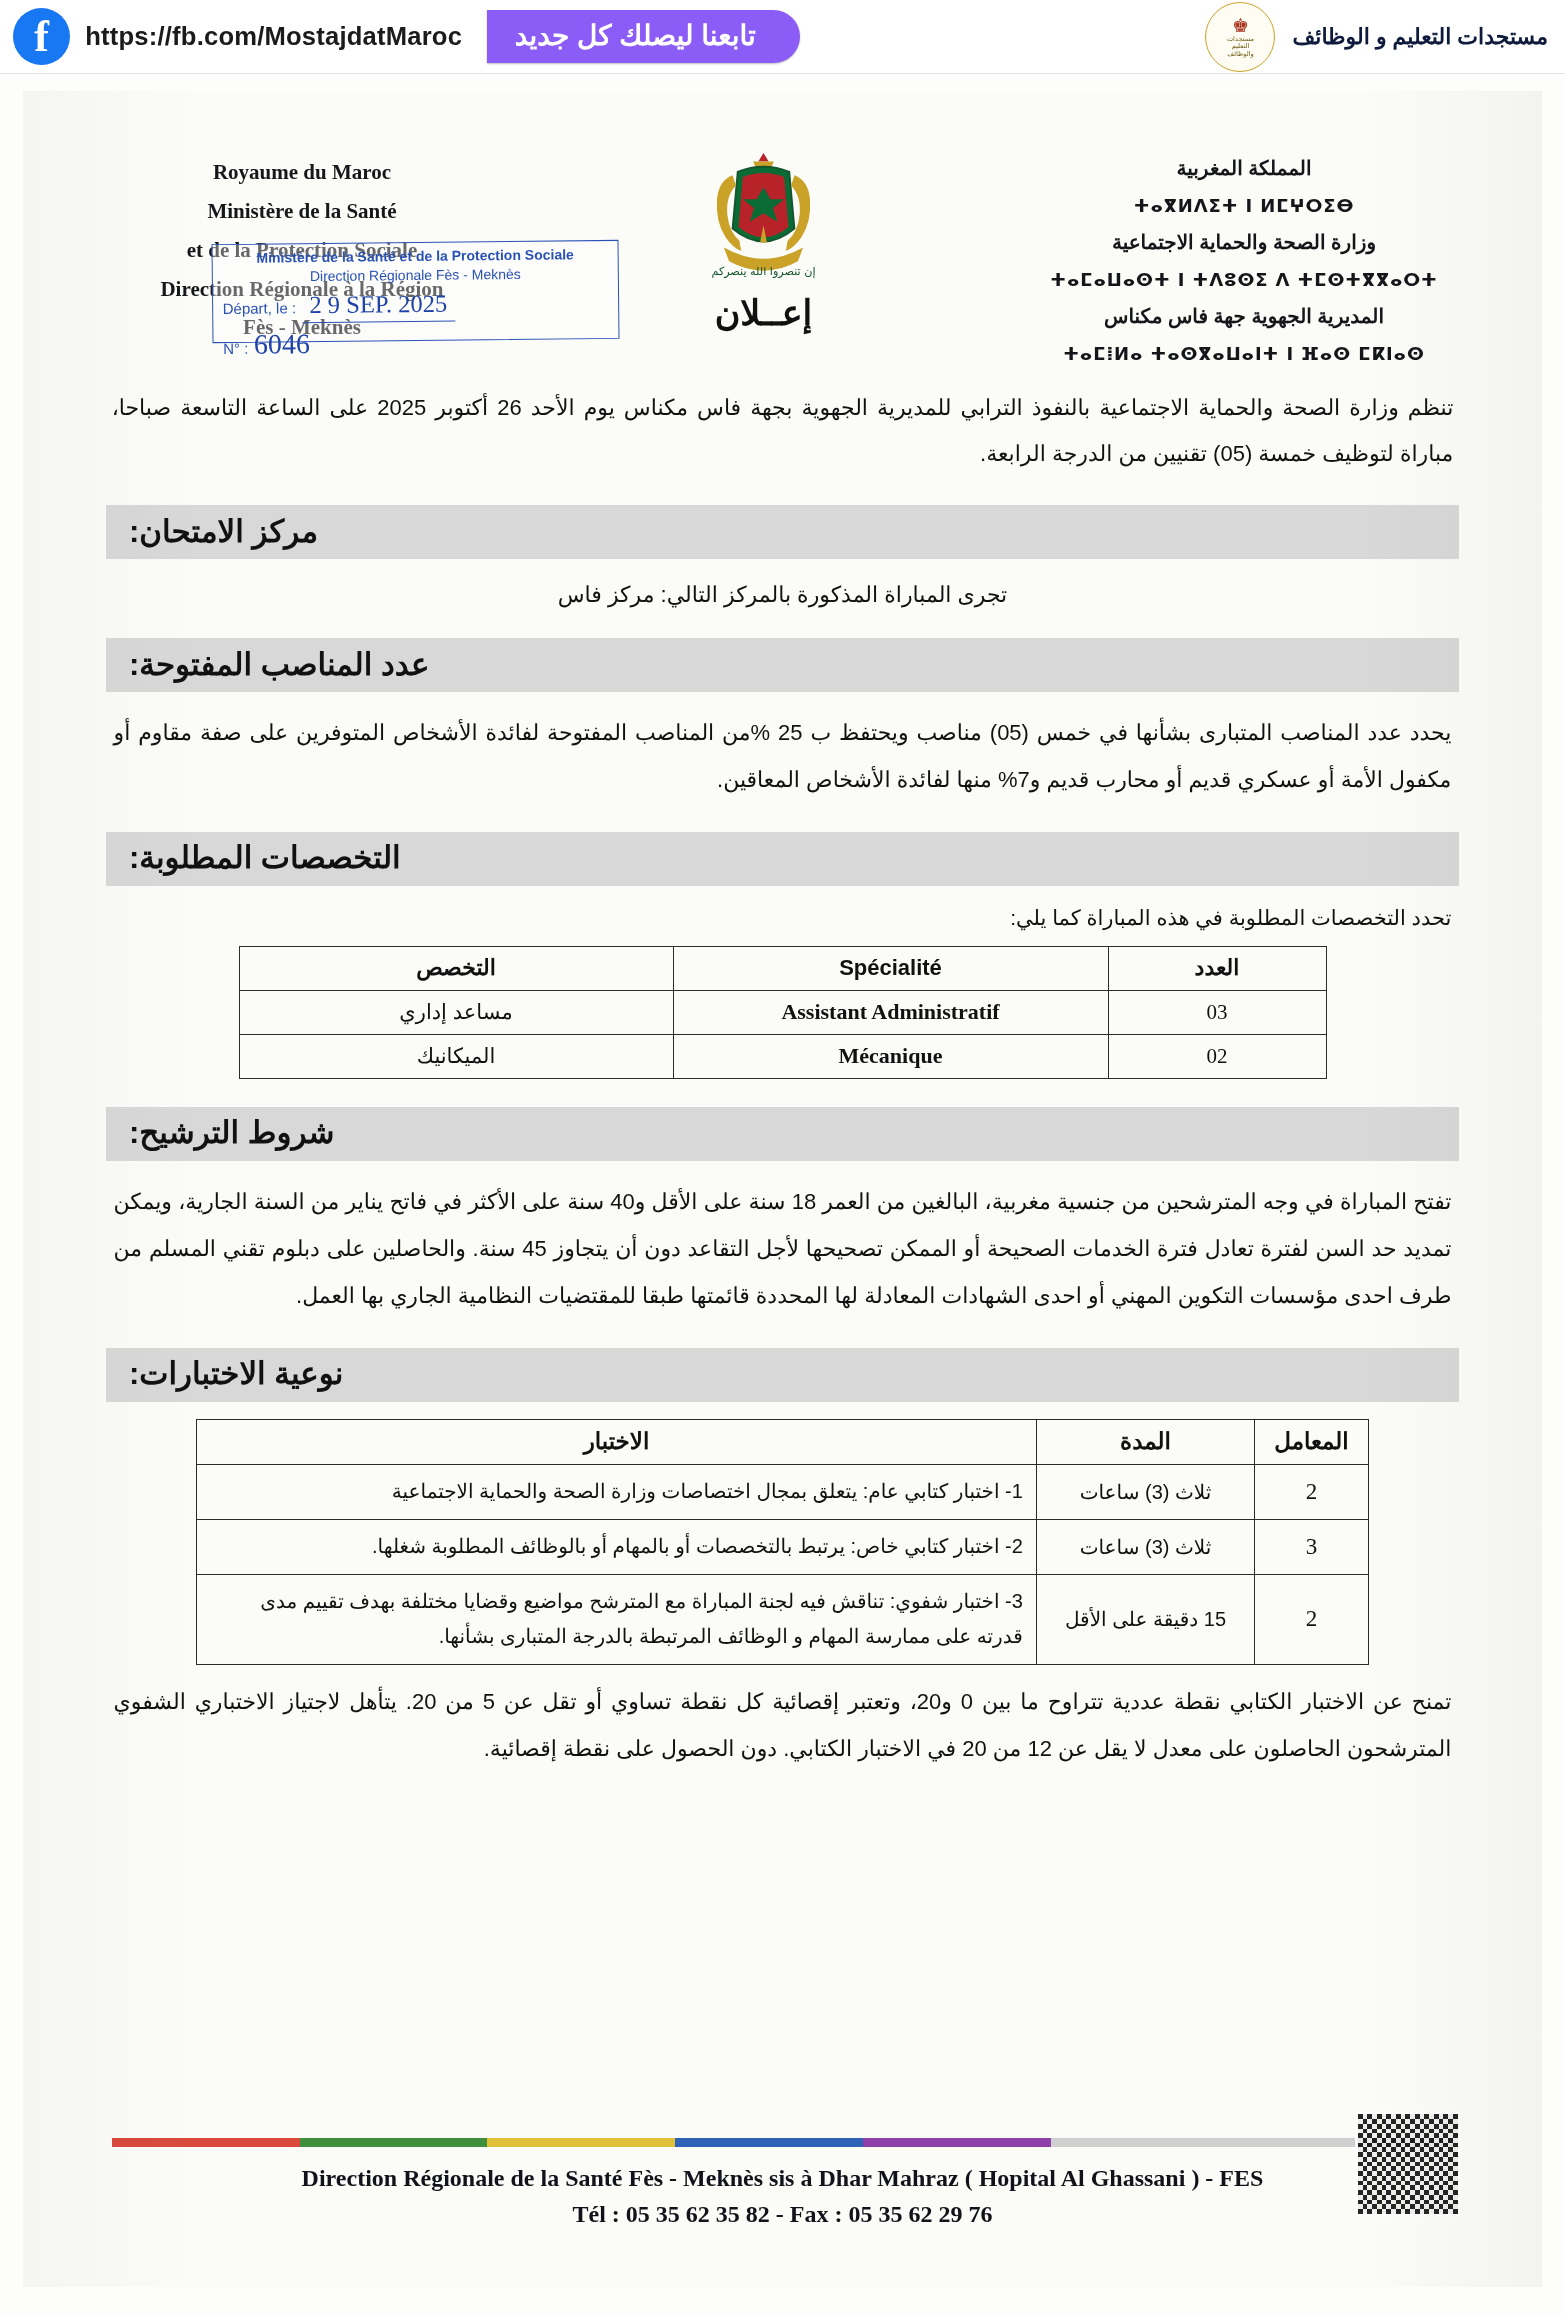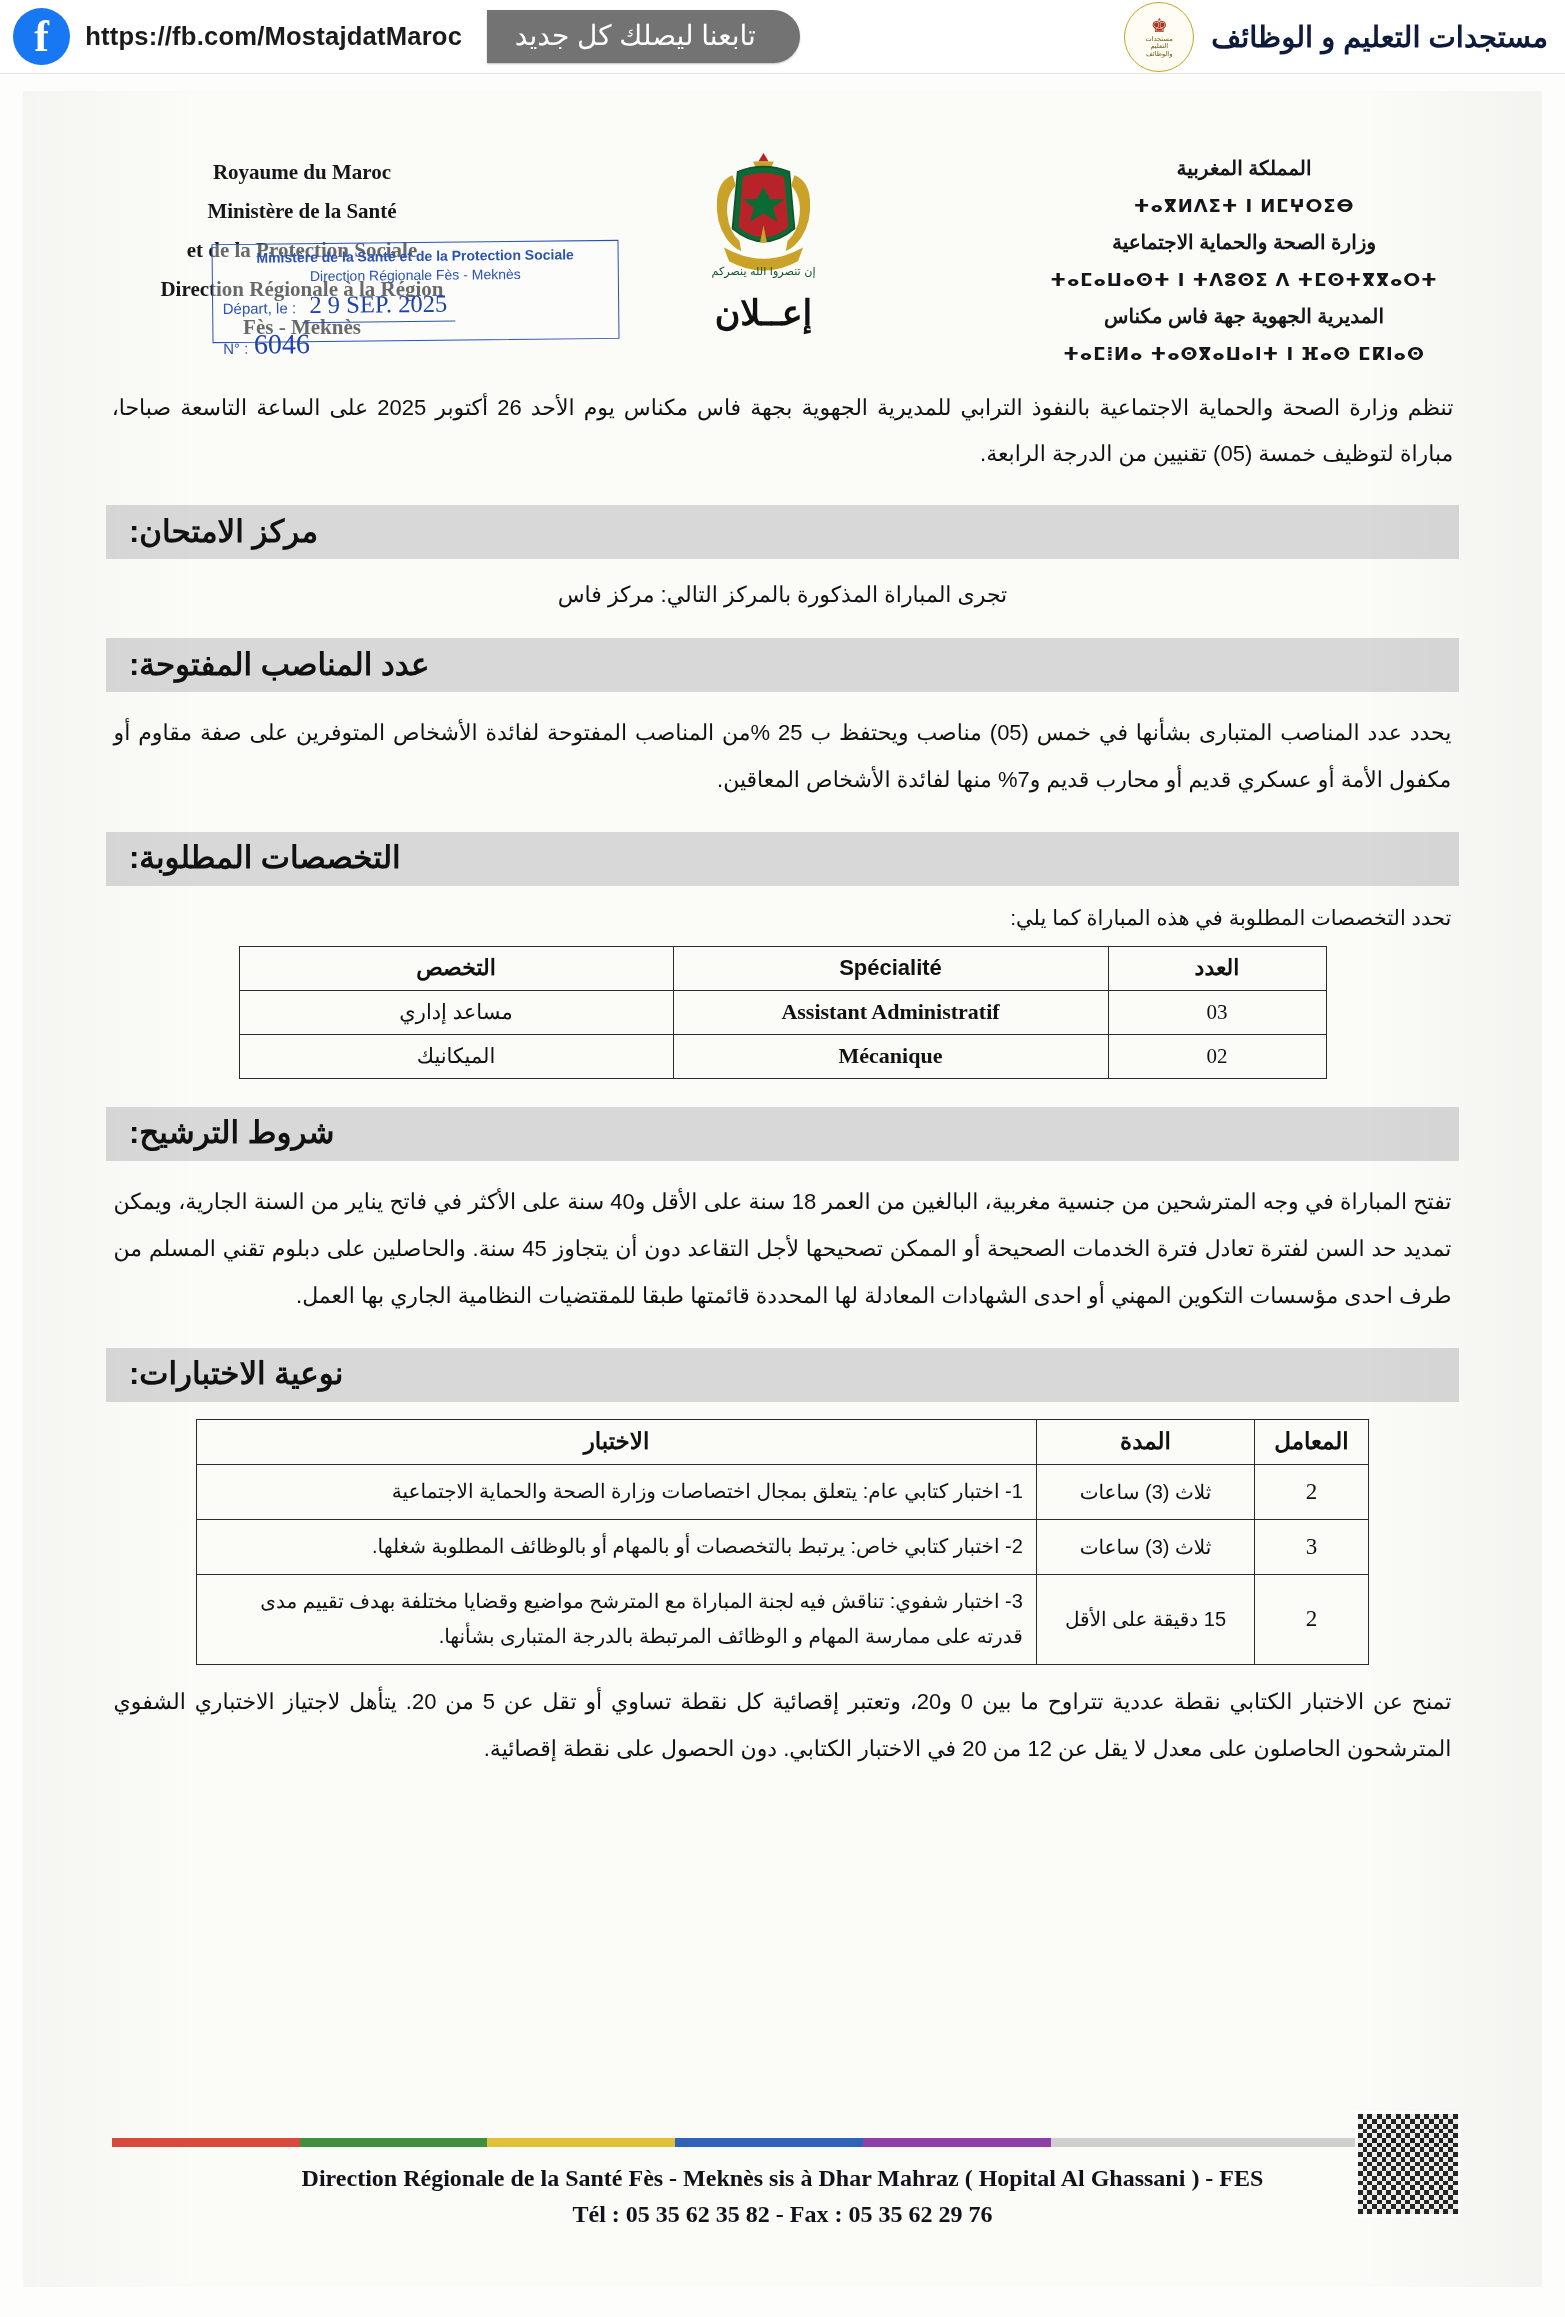--- a/index.html
+++ b/index.html
@@ -40,39 +40,39 @@
   .fb-url {
     font-family: Liberation Sans, sans-serif;
     font-weight: bold;
     font-size: 25.6px;
     color: #1b1b1b;
     margin-left: 15px;
     letter-spacing: 0.2px;
   }
   .ribbon {
     margin-left: 24.6px;
-    background: #737373;
+    background: #8b5cf6;
     color: #fff;
     font-size: 28px;
-    font-weight: normal;
+    font-weight: bold;
     direction: rtl;
     padding: 9.5px 44px 11.4px 28px;
     border-radius: 0 40px 40px 0;
     box-shadow: 0 0.9px 1.9px rgba(0,0,0,.25);
     white-space: nowrap;
   }
   .topbar-right {
     margin-left: auto;
     display: flex;
     align-items: center;
     direction: rtl;
     padding-right: 17px;
   }
   .topbar-title {
-    font-size: 29px;
+    font-size: 22px;
     font-weight: bold;
     color: #0f1b3d;
     margin-left: 17px;
     white-space: nowrap;
   }
   .emblem-badge {
     width: 70px; height: 70px;
     border: 1.9px solid #c9a227;
     border-radius: 50%;
     display: flex; flex-direction: column;

